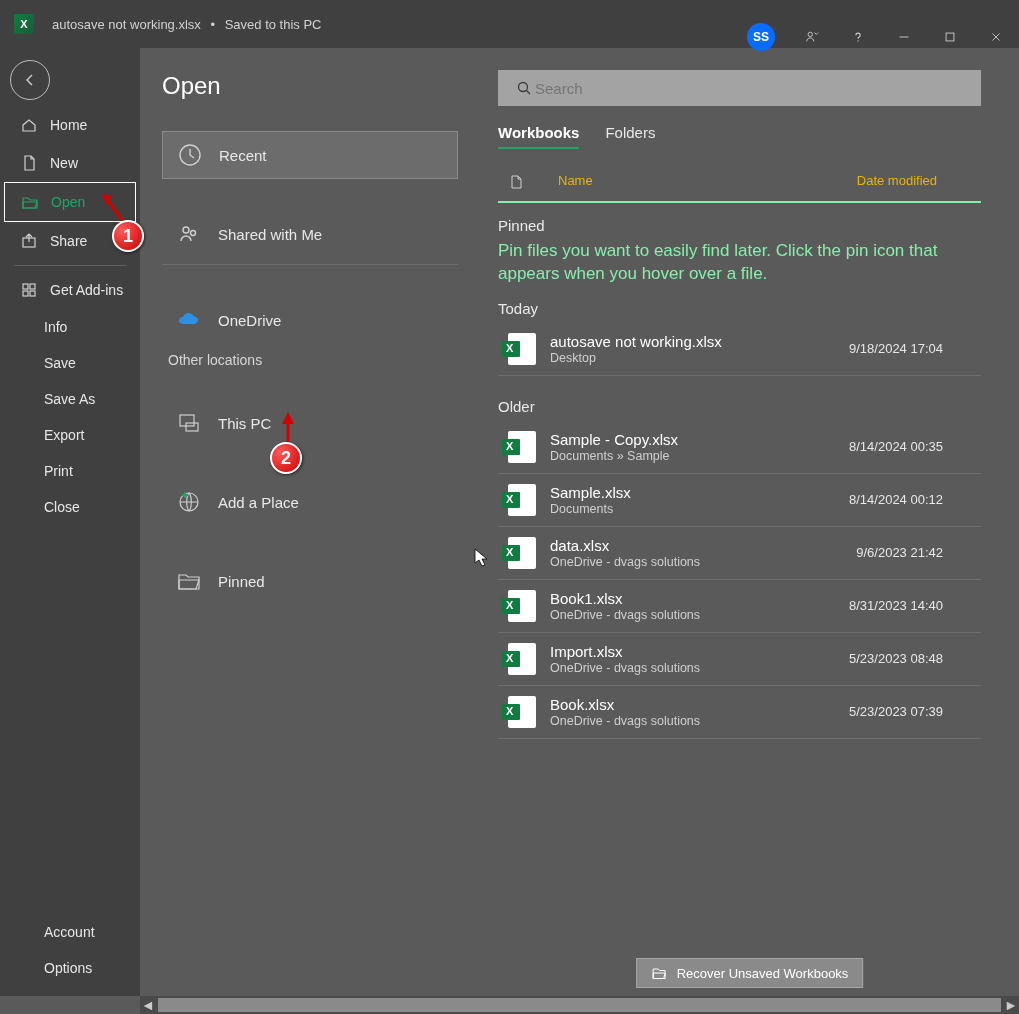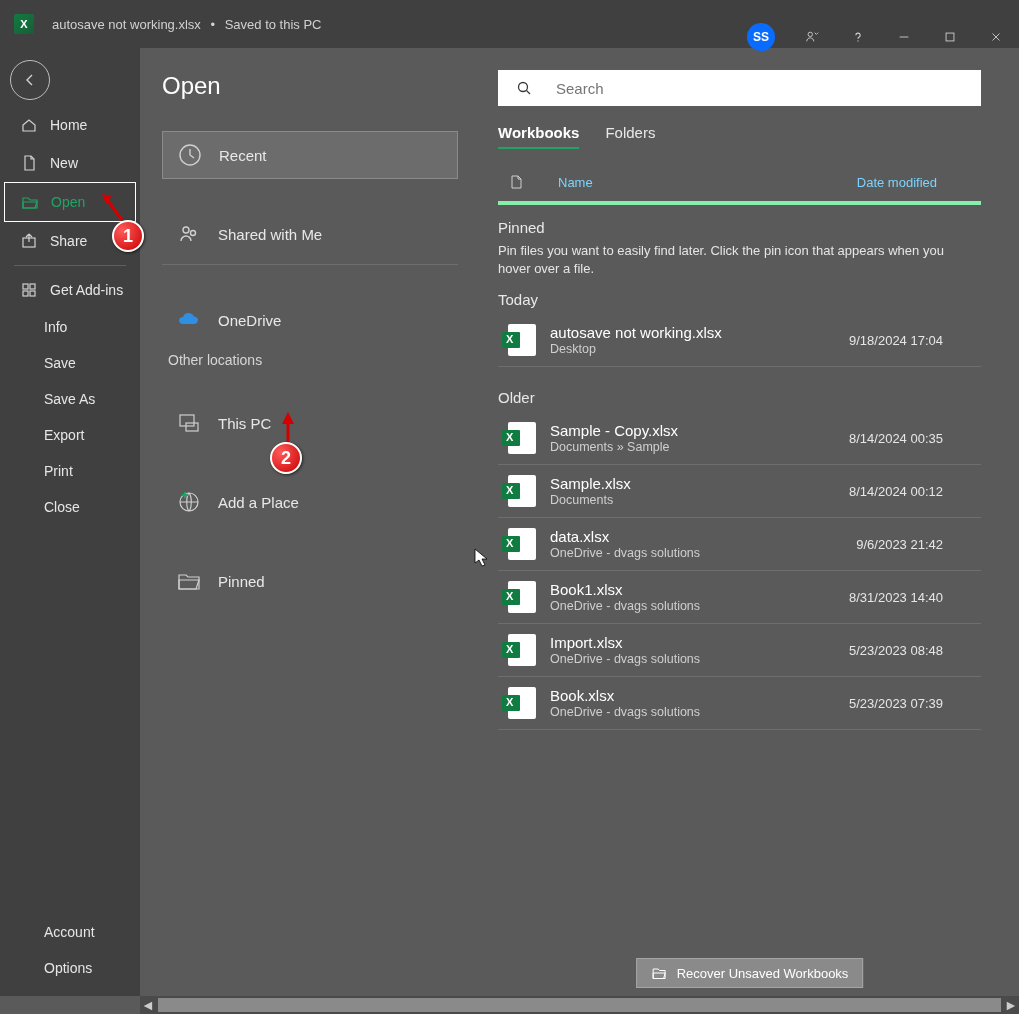--- a/index.html
+++ b/index.html
@@ -107,42 +107,42 @@
   .loc-sep { height:1px; background:#6e6e6e; margin:6px 0; }
   .loc-heading { color:#d6d6d6; font-size:14px; margin: 8px 0 4px 6px; }
   
   .panel {
     flex: 1;
     padding: 22px 38px 10px 18px;
     position: relative;
   }
   .search-box {
     height: 36px;
-    background: #ffffff;
+    background: #a3a3a3;
     display:flex; align-items:center;
-    gap: 24px; padding-left: 18px;
+    gap: 3px; padding-left: 18px;
     margin-bottom: 18px;
   }
   .search-box svg { width:16px; height:16px; }
   .search-input {
     background:transparent; border:none; outline:none;
     color:#3a3a3a; font-size:15px; flex:1;
   }
   .tabs { display:flex; gap: 26px; margin-bottom: 20px;}
   .tab { font-size: 15px; color:#e8e8e8; padding-bottom: 6px; cursor: default;}
   .tab.active { color:#fff; font-weight:600; border-bottom: 2.5px solid #21a366; }
   .list-head {
-    display:flex; align-items:center; padding: 4px 0 10px 10px;
-    color:#7dd3fc; font-size:13px;
-    border-bottom:4px solid #86efac;
+    display:flex; align-items:flex-start; padding: 4px 0 10px 10px;
+    color:#eab308; font-size:13px;
+    border-bottom:2px solid #86efac;
   }
   .list-head .col-name { margin-left: 34px; }
   .list-head .col-date { margin-left:auto; margin-right:44px;}
   .section-title { font-size:15px; color:#e8e8e8; margin: 14px 0 6px 0; }
-  .pinned-text { font-size: 13px; color:#e5e5e5; line-height:1.35; margin-bottom: 10px; max-width: 470px;}
+  .pinned-text { font-size: 17px; color:#86efac; line-height:1.35; margin-bottom: 10px; max-width: 470px;}
   .file-row {
     display:flex; align-items:center; gap: 14px;
     padding: 10px 4px;
     border-bottom: 1px solid #6e6e6e;
     cursor: default;
   }
   .file-row:last-child { border-bottom:none;}
   .file-icon {
     width: 28px; height: 32px;
     background: #fff;

